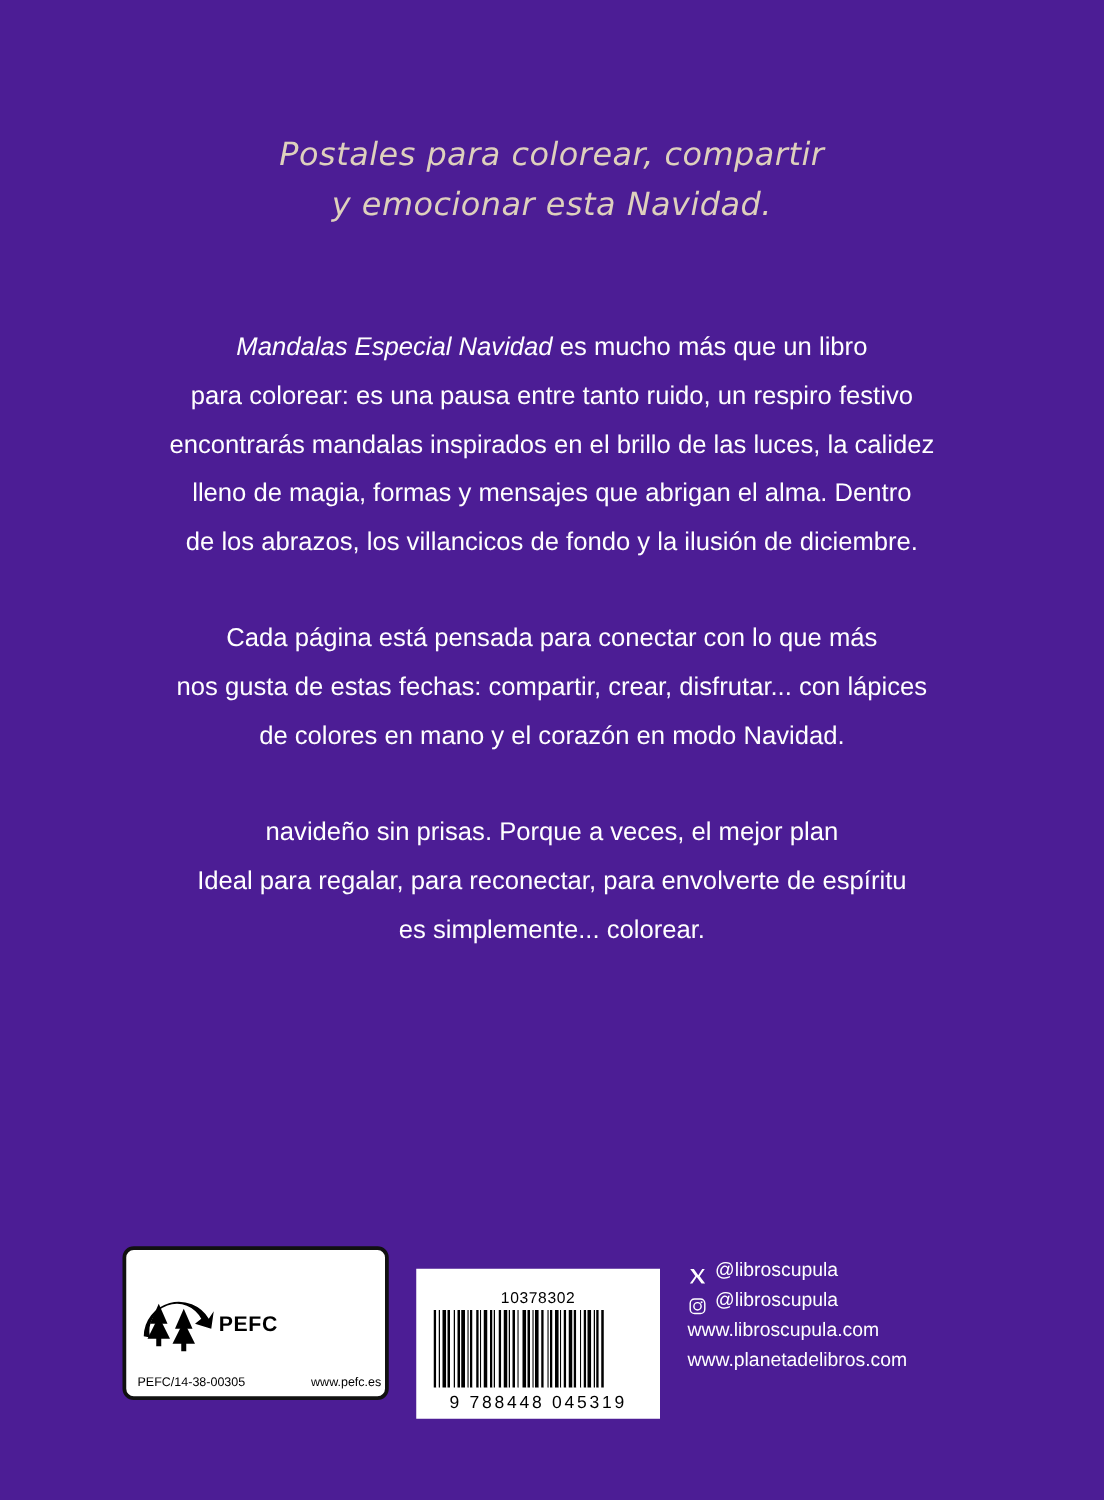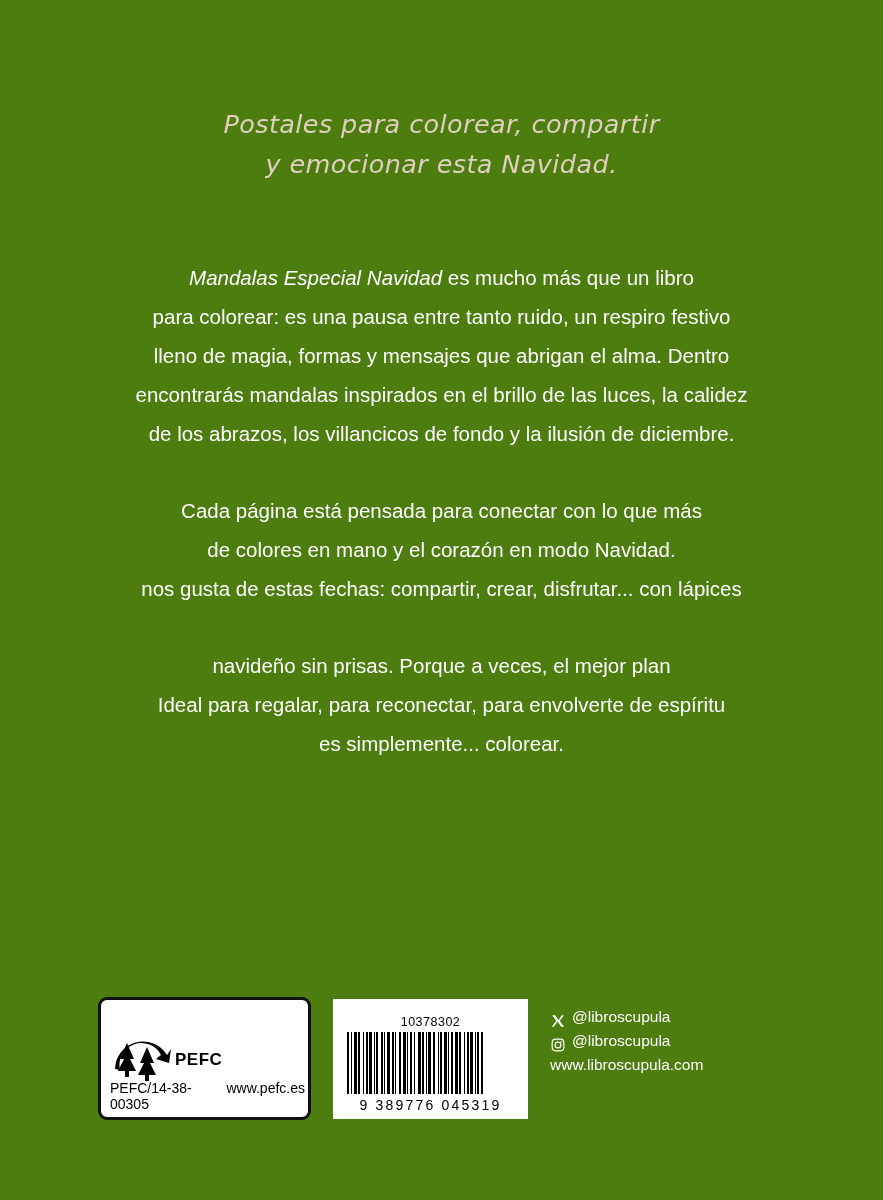--- a/index.html
+++ b/index.html
@@ -8,21 +8,21 @@
     padding: 0;
     background: #fff;
   }
   body {
     font-family: "Liberation Sans", sans-serif;
   }
   .page {
     position: relative;
     width: 883px;
     height: 1200px;
-    background: #4d7c0f;
+    background: #4c1d95;
     overflow: hidden;
   }
 
   
   .headline {
     position: absolute;
     top: 104px;
     left: 0;
     width: 883px;
     text-align: center;
@@ -119,29 +119,29 @@
     color: #000;
     line-height: 1.45;
   }
   .pefc-bottom {
     position: absolute;
     left: 9px;
     bottom: 5px;
     width: 195px;
     display: flex;
     justify-content: space-between;
-    font-size: 14px;
+    font-size: 10px;
     color: #000;
   }
 
   
   .barcode-box {
     position: absolute;
     left: 235px;
-    top: 2px;
+    top: 18px;
     width: 195px;
     height: 120px;
     background: #ffffff;
     padding: 6px 10px 4px 10px;
     display: flex;
     flex-direction: column;
     align-items: center;
   }
   .barcode-num-top {
     font-family: "Liberation Sans", sans-serif;
@@ -215,29 +215,29 @@
   <div class="headline">
     <span class="l1">Postales para colorear, compartir</span>
     <span class="l2">y emocionar esta Navidad.</span>
   </div>
 
   <div class="body-copy">
 
     <p>
       <span class="para-line"><em>Mandalas Especial Navidad</em><span> es mucho más que un libro</span></span>
       <span class="para-line">para colorear: es una pausa entre tanto ruido, un respiro festivo</span>
+      <span class="para-line">encontrarás mandalas inspirados en el brillo de las luces, la calidez</span>
       <span class="para-line">lleno de magia, formas y mensajes que abrigan el alma. Dentro</span>
-      <span class="para-line">encontrarás mandalas inspirados en el brillo de las luces, la calidez</span>
       <span class="para-line">de los abrazos, los villancicos de fondo y la ilusión de diciembre.</span>
     </p>
 
     <p>
       <span class="para-line">Cada página está pensada para conectar con lo que más</span>
+      <span class="para-line">nos gusta de estas fechas: compartir, crear, disfrutar... con lápices</span>
       <span class="para-line">de colores en mano y el corazón en modo Navidad.</span>
-      <span class="para-line">nos gusta de estas fechas: compartir, crear, disfrutar... con lápices</span>
     </p>
 
     <p>
       <span class="para-line">navideño sin prisas. Porque a veces, el mejor plan</span>
       <span class="para-line">Ideal para regalar, para reconectar, para envolverte de espíritu</span>
       <span class="para-line">es simplemente... colorear.</span>
     </p>
 
   </div>
 
@@ -334,21 +334,21 @@
         <span style="width:2px"></span>
           <span style="width:1px;background:#fff"></span>
         <span style="width:3px"></span>
           <span style="width:2px;background:#fff"></span>
         <span style="width:1px"></span>
           <span style="width:1px;background:#fff"></span>
         <span style="width:2px"></span>
           <span style="width:2px;background:#fff"></span>
         <span style="width:2px"></span>
       </div>
-      <div class="barcode-num-bottom">9 389776 045319</div>
+      <div class="barcode-num-bottom">9 788448 045319</div>
     </div>
 
     <div class="publisher">
 
       <div class="pub-line">
         <span class="ico">
           <svg width="14" height="14" viewBox="0 0 24 24" xmlns="http://www.w3.org/2000/svg">
             <path d="M2 2 H7 L13 10.5 L18.5 2 H22 L15 12 L22.5 22 H17.5 L11 13 L5 22 H1.5 L9 11.5 L2 2 Z" fill="#ffffff"></path>
           </svg>
         </span>
@@ -363,16 +363,19 @@
             <circle cx="17.6" cy="6.4" r="1.4" fill="#ffffff"></circle>
           </svg>
         </span>
         <span>@libroscupula</span>
       </div>
 
       <div class="pub-line">
         <span>www.libroscupula.com</span>
       </div>
 
+      <div class="pub-line">
+        <span>www.planetadelibros.com</span>
+      </div>
     </div>
 
   </div>
 </div>
 
 </body></html>

